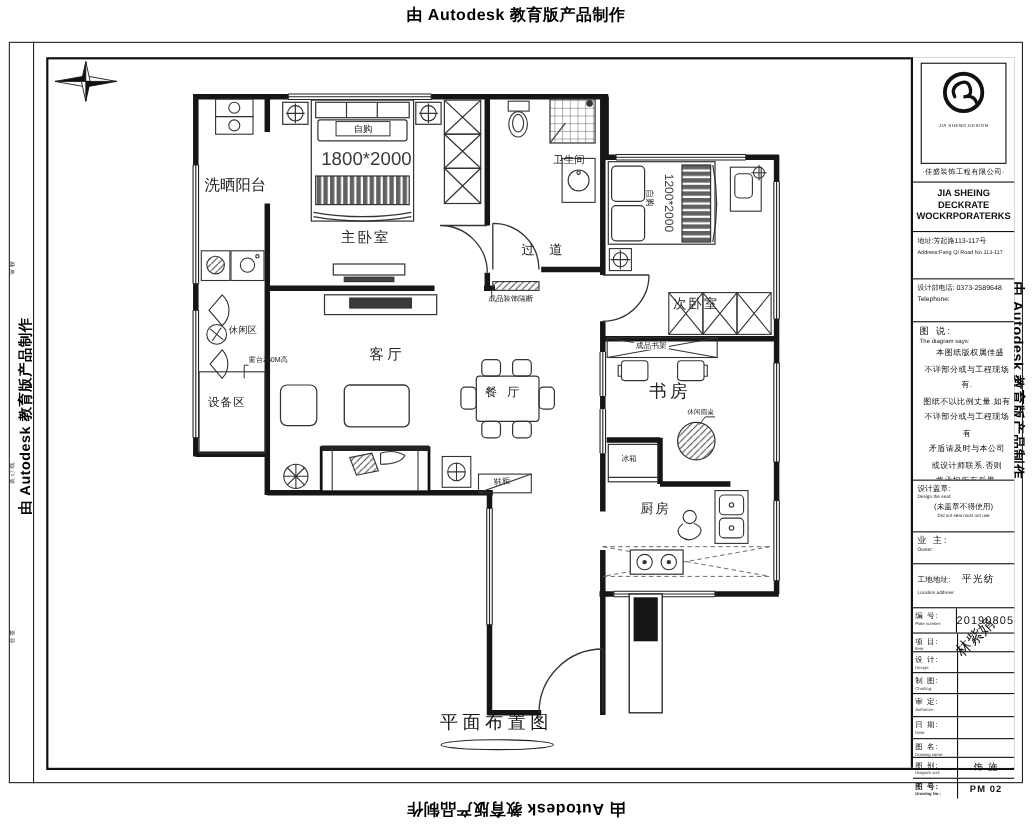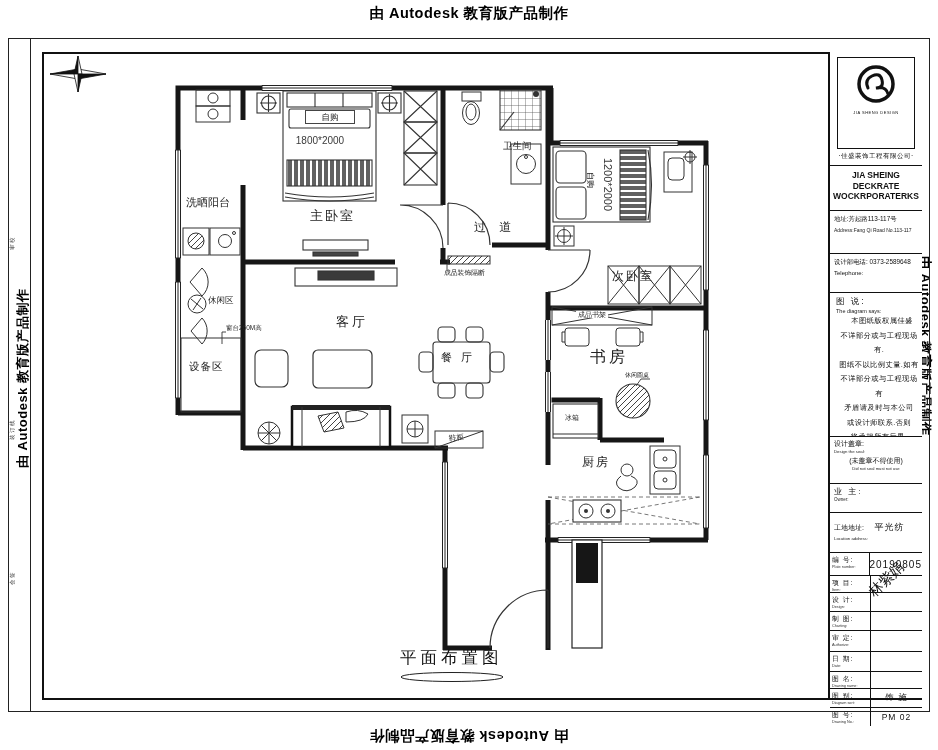--- a/index.html
+++ b/index.html
@@ -325,26 +325,26 @@
 </svg>
 
 <div class="lbl" style="left:310px;top:209px;font-size:13px;letter-spacing:2px;">主卧室</div>
 <div class="lbl" style="left:612px;top:234px;font-size:12px;letter-spacing:2px;margin-top:36px;">次卧室</div>
 <div class="lbl" style="left:336px;top:315px;font-size:13px;letter-spacing:3px;">客厅</div>
 <div class="lbl" style="left:441px;top:352px;font-size:11px;letter-spacing:3px;">餐 厅</div>
 <div class="lbl" style="left:590px;top:349px;font-size:16px;letter-spacing:3px;">书房</div>
 <div class="lbl" style="left:582px;top:456px;font-size:12px;letter-spacing:2px;">厨房</div>
 <div class="lbl" style="left:467px;top:141px;font-size:9.5px;margin-left:36px;">卫生间</div>
 <div class="lbl" style="left:474px;top:221px;font-size:12px;letter-spacing:5px;">过 道</div>
-<div class="lbl" style="left:186px;top:161px;font-size:11px;margin-top:36px;">洗晒阳台</div>
+<div class="lbl" style="left:186px;top:161px;font-size:14px;">洗晒阳台</div>
 <div class="lbl" style="left:208px;top:296px;font-size:8.5px;">休闲区</div>
 <div class="lbl" style="left:189px;top:361px;font-size:10.5px;letter-spacing:1px;">设备区</div>
 
 <div class="lbl" style="left:305px;top:110px;width:48px;height:12px;border:1px solid #444;background:#fff;font-size:8.5px;text-align:center;line-height:12px;">自购</div>
-<div class="lbl" style="left:280px;top:136px;width:80px;text-align:center;font-size:10px;color:#3a3a3a;">1800*2000</div>
+<div class="lbl" style="left:292px;top:136px;width:80px;text-align:center;font-size:17px;color:#3a3a3a;">1800*2000</div>
 <div class="lbl" style="left:572px;top:179px;width:70px;text-align:center;font-size:11px;color:#3a3a3a;transform:rotate(90deg);">1200*2000</div>
 <div class="lbl" style="left:578px;top:176px;width:24px;text-align:center;font-size:8px;transform:rotate(90deg);">自购</div>
 <div class="lbl" style="left:444px;top:270px;font-size:6.8px;">成品装饰隔断</div>
 <div class="lbl" style="left:226px;top:325px;font-size:6.5px;">窗台260M高</div>
 <div class="lbl" style="left:576px;top:311px;font-size:7px;background:#fff;padding:0 2px;">成品书架</div>
 <div class="lbl" style="left:625px;top:372px;font-size:6px;background:#fff;">休闲圆桌</div>
 <div class="lbl" style="left:565px;top:414px;font-size:7px;">冰箱</div>
 <div class="lbl" style="left:449px;top:434px;font-size:7.5px;transform:rotate(-7deg);">鞋柜</div>
 
 <div class="lbl" style="left:400px;top:649px;width:110px;text-align:left;font-size:16.5px;letter-spacing:4px;color:#111;">平面布置图</div>
@@ -448,21 +448,21 @@
         </div>
       <div class="rval"></div>
     </div>
     <div class="row" style="height:18px;">
       <div class="rlab">
           <div class="cn">图 别:</div>
           <div class="en">Diagram sort:</div>
         </div>
       <div class="rval">饰 施</div>
     </div>
-    <div class="row" style="height:18px;">
+    <div class="row" style="height:18px;font-weight:bold;">
       <div class="rlab">
           <div class="cn">图 号:</div>
           <div class="en">Drawing No.:</div>
         </div>
       <div class="rval">PM 02</div>
     </div>
   </div>
 </div>
 
 <div class="lbl" style="left:846px;top:572px;width:80px;text-align:center;font-size:14px;transform:rotate(-44deg);color:#111;">林紫娟</div>

